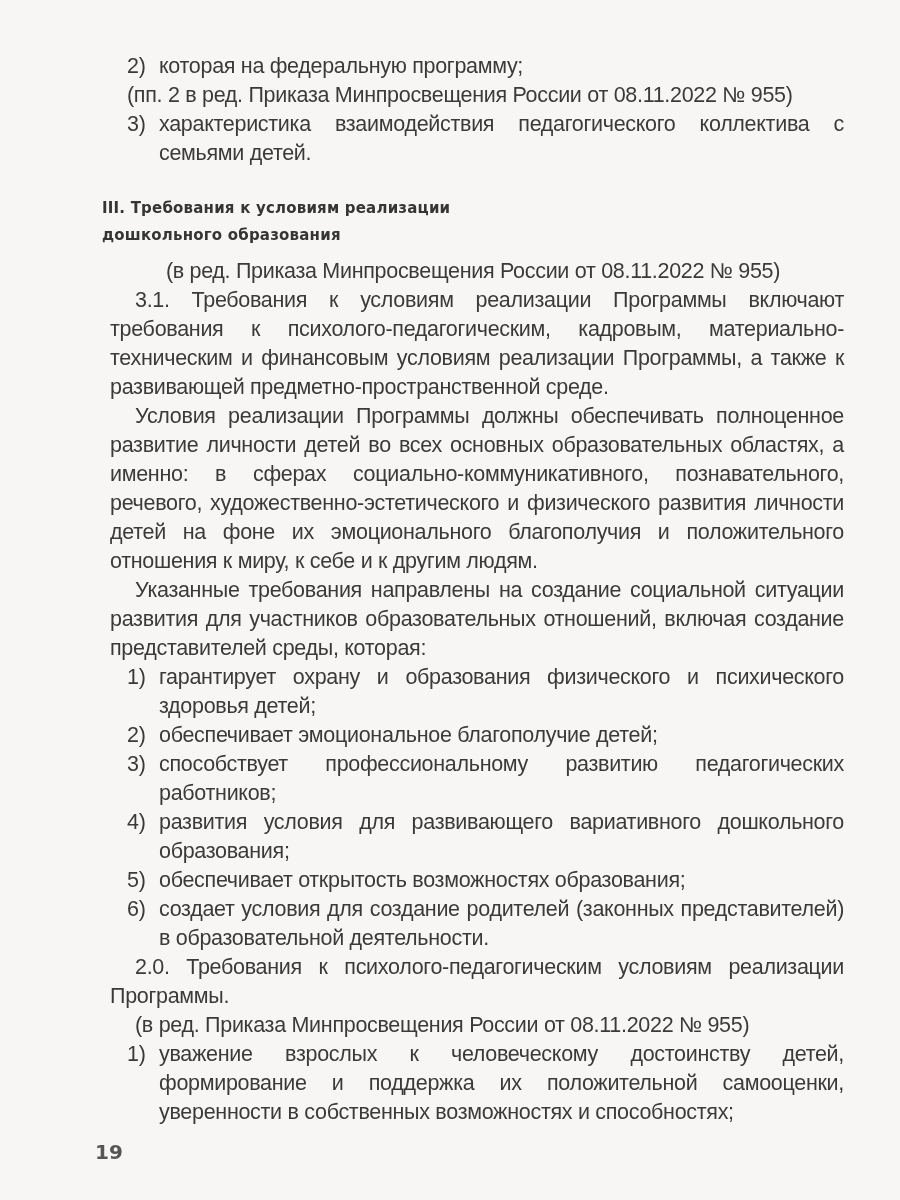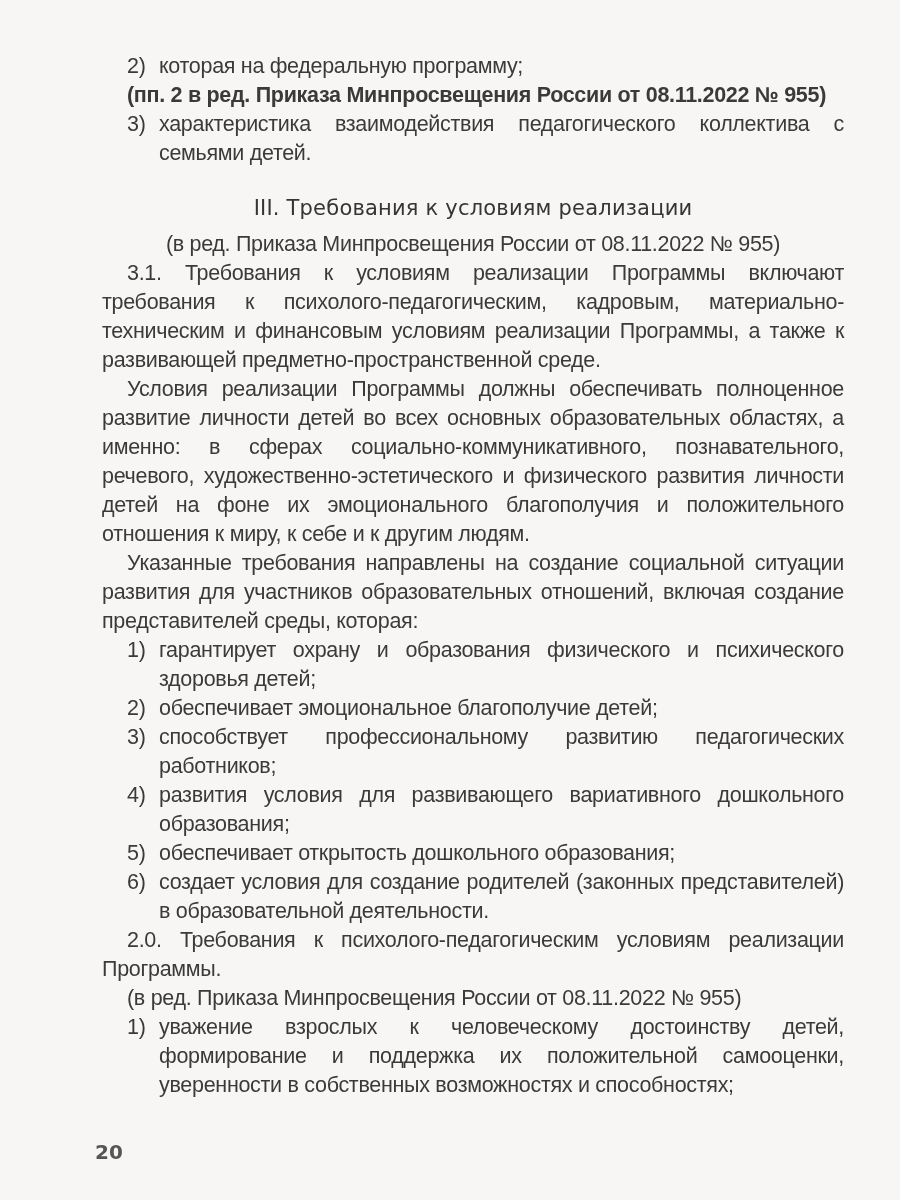--- a/index.html
+++ b/index.html
@@ -13,35 +13,34 @@
   }
   .page {
     position: absolute;
     left: 102px; top: 52px;
     width: 742px;
     font-size: 21.5px;
     line-height: 29px;
     letter-spacing: -0.3px;
   }
   .p { margin: 0; text-align: justify; }
-  .indent { text-indent: 25px; }
+  .indent { text-indent: 25px; margin-left: 8px; }
   .center-line { text-align: center; }
   .li {
     display: flex;
     margin: 0;
     padding-left: 25px;
   }
   .li .num { width: 32px; flex: 0 0 32px; }
   .li .txt { flex: 1; text-align: justify; }
   .heading {
     font-family: "DejaVu Sans", sans-serif;
-    font-weight: normal;
-    font-size: 21px;
+    font-weight: bold;
+    font-size: 15px;
     line-height: 27px;
-    text-align: center;
     letter-spacing: 0.2px;
     margin: 27px 0 8px 0;
     color: #353535;
   }
   .heading div { margin: 0; }
   .page-number {
     position: absolute;
     left: 95px; top: 1140px;
     font-family: "DejaVu Sans", sans-serif;
     font-weight: bold;
@@ -51,28 +50,29 @@
 </style>
 </head>
 <body>
 
 <div class="page">
 
   <div class="li">
     <span class="num">2)</span>
     <span class="txt">которая на федеральную программу;</span>
   </div>
-  <p class="p" style="padding-left:25px;font-weight:bold;">(пп. 2 в ред. Приказа Минпросвещения России от 08.11.2022 № 955)</p>
+  <p class="p" style="padding-left:25px;">(пп. 2 в ред. Приказа Минпросвещения России от 08.11.2022 № 955)</p>
   <div class="li">
     <span class="num">3)</span>
     <span class="txt">характеристика взаимодействия педагогического коллектива с семьями детей.</span>
   </div>
 
   <div class="heading">
     <div>III. Требования к условиям реализации</div>
+    <div>дошкольного образования</div>
   </div>
 
   <p class="p center-line">(в ред. Приказа Минпросвещения России от 08.11.2022 № 955)</p>
   <p class="p indent">3.1. Требования к условиям реализации Программы включают требования к психолого-педагогическим, кадровым, материально-техническим и финансовым условиям реализации Программы, а также к развивающей предметно-пространственной среде.</p>
   <p class="p indent">Условия реализации Программы должны обеспечивать полноценное развитие личности детей во всех основных образовательных областях, а именно: в сферах социально-коммуникативного, познавательного, речевого, художественно-эстетического и физического развития личности детей на фоне их эмоционального благополучия и положительного отношения к миру, к себе и к другим людям.</p>
   <p class="p indent">Указанные требования направлены на создание социальной ситуации развития для участников образовательных отношений, включая создание представителей среды, которая:</p>
 
   <div>
     <div class="li">
       <span class="num">1)</span>
@@ -85,32 +85,32 @@
     <div class="li">
       <span class="num">3)</span>
       <span class="txt">способствует профессиональному развитию педагогических работников;</span>
     </div>
     <div class="li">
       <span class="num">4)</span>
       <span class="txt">развития условия для развивающего вариативного дошкольного образования;</span>
     </div>
     <div class="li">
       <span class="num">5)</span>
-      <span class="txt">обеспечивает открытость дошкольного образования;</span>
+      <span class="txt">обеспечивает открытость возможностях образования;</span>
     </div>
     <div class="li">
       <span class="num">6)</span>
       <span class="txt">создает условия для создание родителей (законных представителей) в образовательной деятельности.</span>
     </div>
   </div>
 
   <p class="p indent">2.0. Требования к психолого-педагогическим условиям реализации Программы.</p>
   <p class="p indent">(в ред. Приказа Минпросвещения России от 08.11.2022 № 955)</p>
 
   <div>
     <div class="li">
       <span class="num">1)</span>
       <span class="txt">уважение взрослых к человеческому достоинству детей, формирование и поддержка их положительной самооценки, уверенности в собственных возможностях и способностях;</span>
     </div>
   </div>
 </div>
 
-<div class="page-number">20</div>
+<div class="page-number">19</div>
 
 </body></html>

